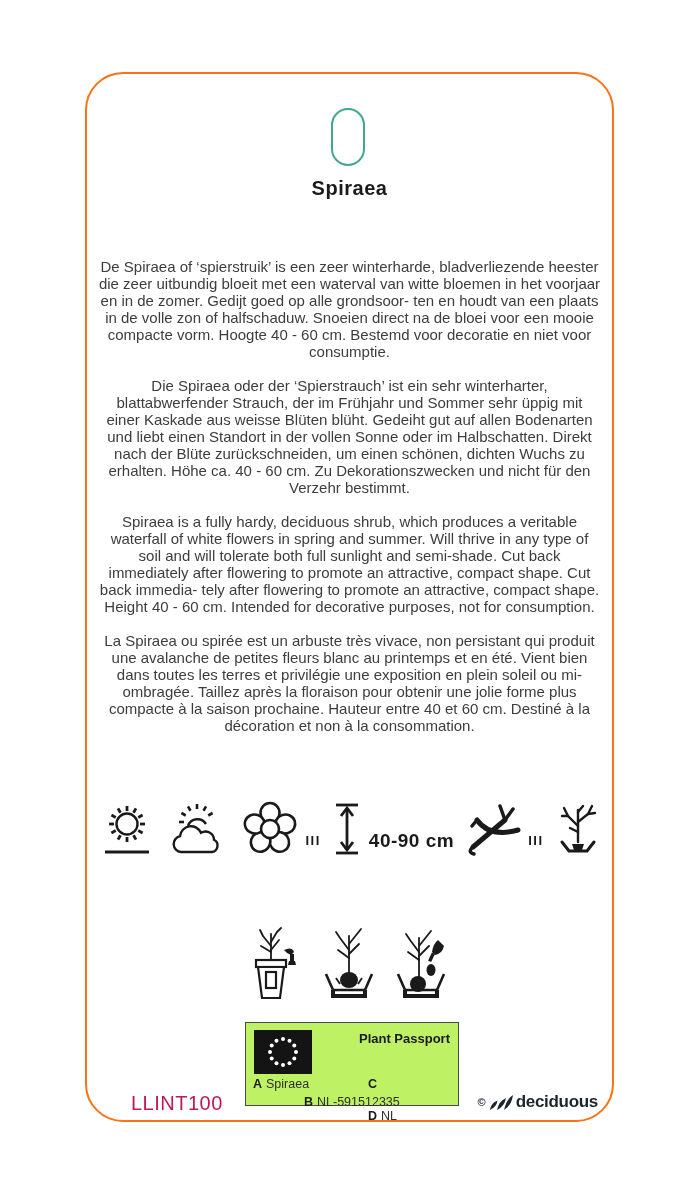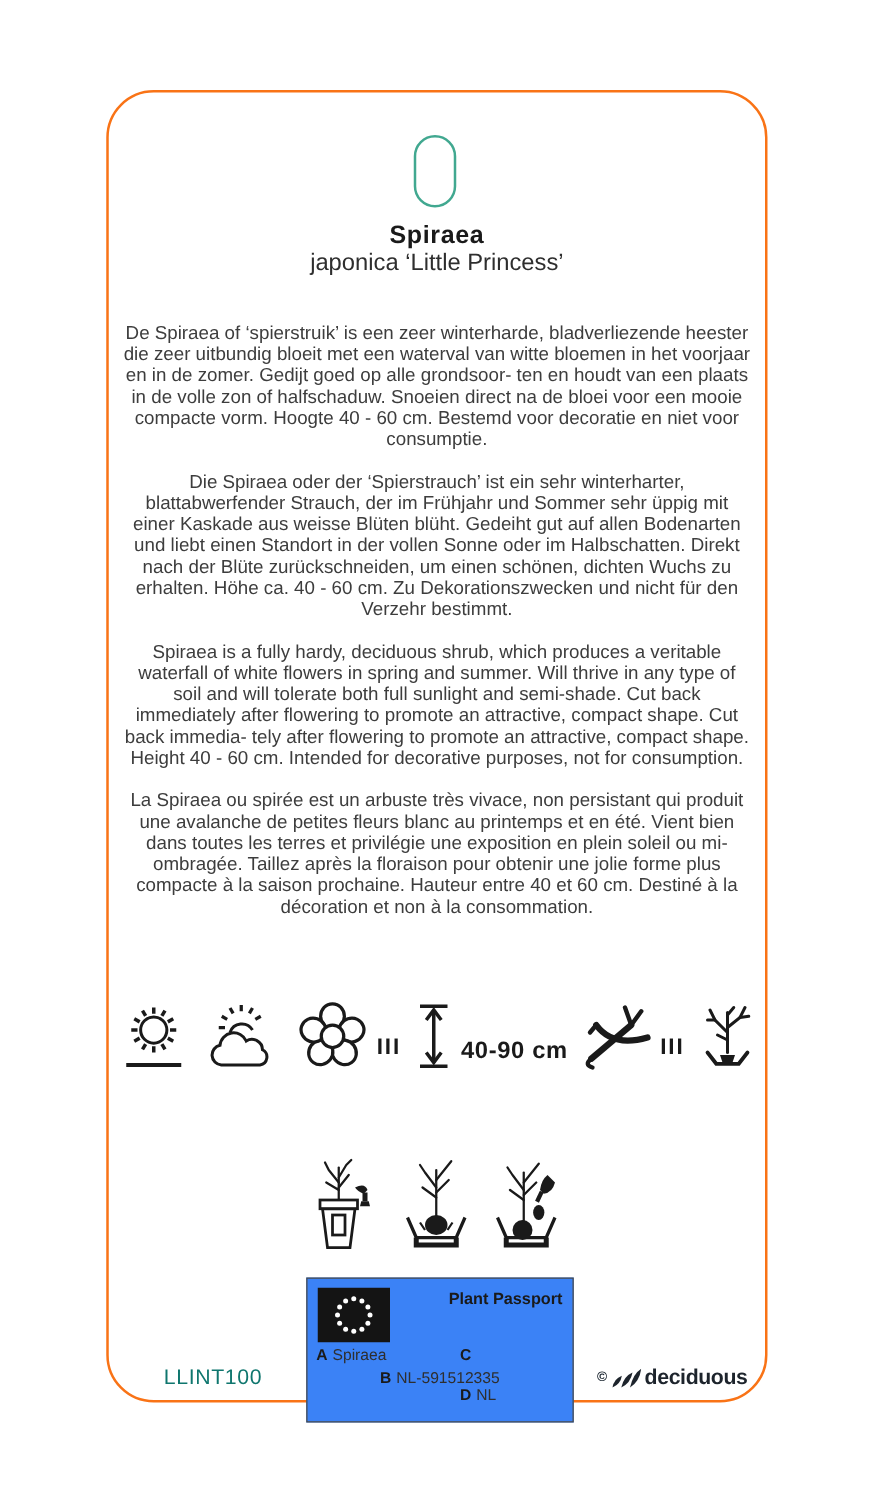--- a/index.html
+++ b/index.html
@@ -32,65 +32,64 @@
   }
   .descriptions p{
     margin:16px 0 17px 0;text-align:center;font-size:15px;line-height:17px;
     color:#3d3d3d;
   }
   .icon-row{
     position:absolute;top:726px;left:0;width:100%;
     display:flex;justify-content:center;align-items:flex-end;gap:12px;
   }
   .icon-row .marker{
-    font-size:18px;font-weight:bold;color:#1a1a1a;letter-spacing:1.5px;
+    font-size:13px;font-weight:bold;color:#1a1a1a;letter-spacing:1.5px;
     padding-bottom:10px;margin-left:-6px;
   }
   .height-label{
     font-size:19px;font-weight:bold;color:#1a1a1a;padding-bottom:6px;margin-left:-4px;
     letter-spacing:.5px;
   }
   .pots-row{
     position:absolute;top:850px;left:0;width:100%;
     display:flex;justify-content:center;align-items:flex-end;gap:16px;
   }
   .passport{
-    position:absolute;top:948px;left:158px;width:214px;height:116px;
-    border:1.5px solid #4a4a4a;background:#3b82f6;box-sizing:border-box;
+    position:absolute;top:948px;left:158px;width:214px;height:84px;
+    border:1.5px solid #4a4a4a;background:#bef264;box-sizing:border-box;
   }
   .passport .flag{position:absolute;left:8px;top:7px;}
   .passport .pp-title{
     position:absolute;right:8px;top:8px;font-size:13px;font-weight:bold;color:#1a1a1a;
   }
   .pp-field{position:absolute;font-size:12.5px;color:#2e2e2e;white-space:nowrap;}
   .pp-field b{font-weight:bold;margin-right:4px;color:#1a1a1a;}
   .pp-a{left:7px;top:54px;}
   .pp-b{left:10px;top:72px;padding-left:48px;}
   .pp-c{left:122px;top:54px;}
   .pp-d{left:122px;top:86px;}
   .footer-code{
-    position:absolute;left:44px;top:1018px;font-size:17px;color:#0f766e;
+    position:absolute;left:44px;top:1018px;font-size:20px;color:#be185d;
     letter-spacing:.5px;
   }
   .footer-brand{
     position:absolute;right:14px;top:1018px;display:flex;align-items:center;gap:3px;
   }
   .footer-brand .copy{font-size:11px;font-weight:bold;color:#15202b;}
   .footer-brand .brand-text{font-size:17px;font-weight:bold;color:#1d242c;letter-spacing:-0.3px;}
   svg{display:block;}
 </style>
 </head>
 <body>
 
 <div class="card">
 
   <div class="hole"></div>
 
   <div class="title">Spiraea</div>
-  <div class="subtitle">japonica ‘Little Princess’</div>
 
   <div class="descriptions">
     <p>De Spiraea of ‘spierstruik’ is een zeer winterharde, bladverliezende heester die zeer uitbundig bloeit met een waterval van witte bloemen in het voorjaar en in de zomer. Gedijt goed op alle grondsoor- ten en houdt van een plaats in de volle zon of halfschaduw. Snoeien direct na de bloei voor een mooie compacte vorm. Hoogte 40 - 60 cm. Bestemd voor decoratie en niet voor consumptie.</p>
     <p>Die Spiraea oder der ‘Spierstrauch’ ist ein sehr winterharter, blattabwerfender Strauch, der im Frühjahr und Sommer sehr üppig mit einer Kaskade aus weisse Blüten blüht. Gedeiht gut auf allen Bodenarten und liebt einen Standort in der vollen Sonne oder im Halbschatten. Direkt nach der Blüte zurückschneiden, um einen schönen, dichten Wuchs zu erhalten. Höhe ca. 40 - 60 cm. Zu Dekorationszwecken und nicht für den Verzehr bestimmt.</p>
     <p>Spiraea is a fully hardy, deciduous shrub, which produces a veritable waterfall of white flowers in spring and summer. Will thrive in any type of soil and will tolerate both full sunlight and semi-shade. Cut back immediately after flowering to promote an attractive, compact shape. Cut back immedia- tely after flowering to promote an attractive, compact shape. Height 40 - 60 cm. Intended for decorative purposes, not for consumption.</p>
     <p>La Spiraea ou spirée est un arbuste très vivace, non persistant qui produit une avalanche de petites fleurs blanc au printemps et en été. Vient bien dans toutes les terres et privilégie une exposition en plein soleil ou mi-ombragée. Taillez après la floraison pour obtenir une jolie forme plus compacte à la saison prochaine. Hauteur entre 40 et 60 cm. Destiné à la décoration et non à la consommation.</p>
   </div>
 
   <div class="icon-row">
 

